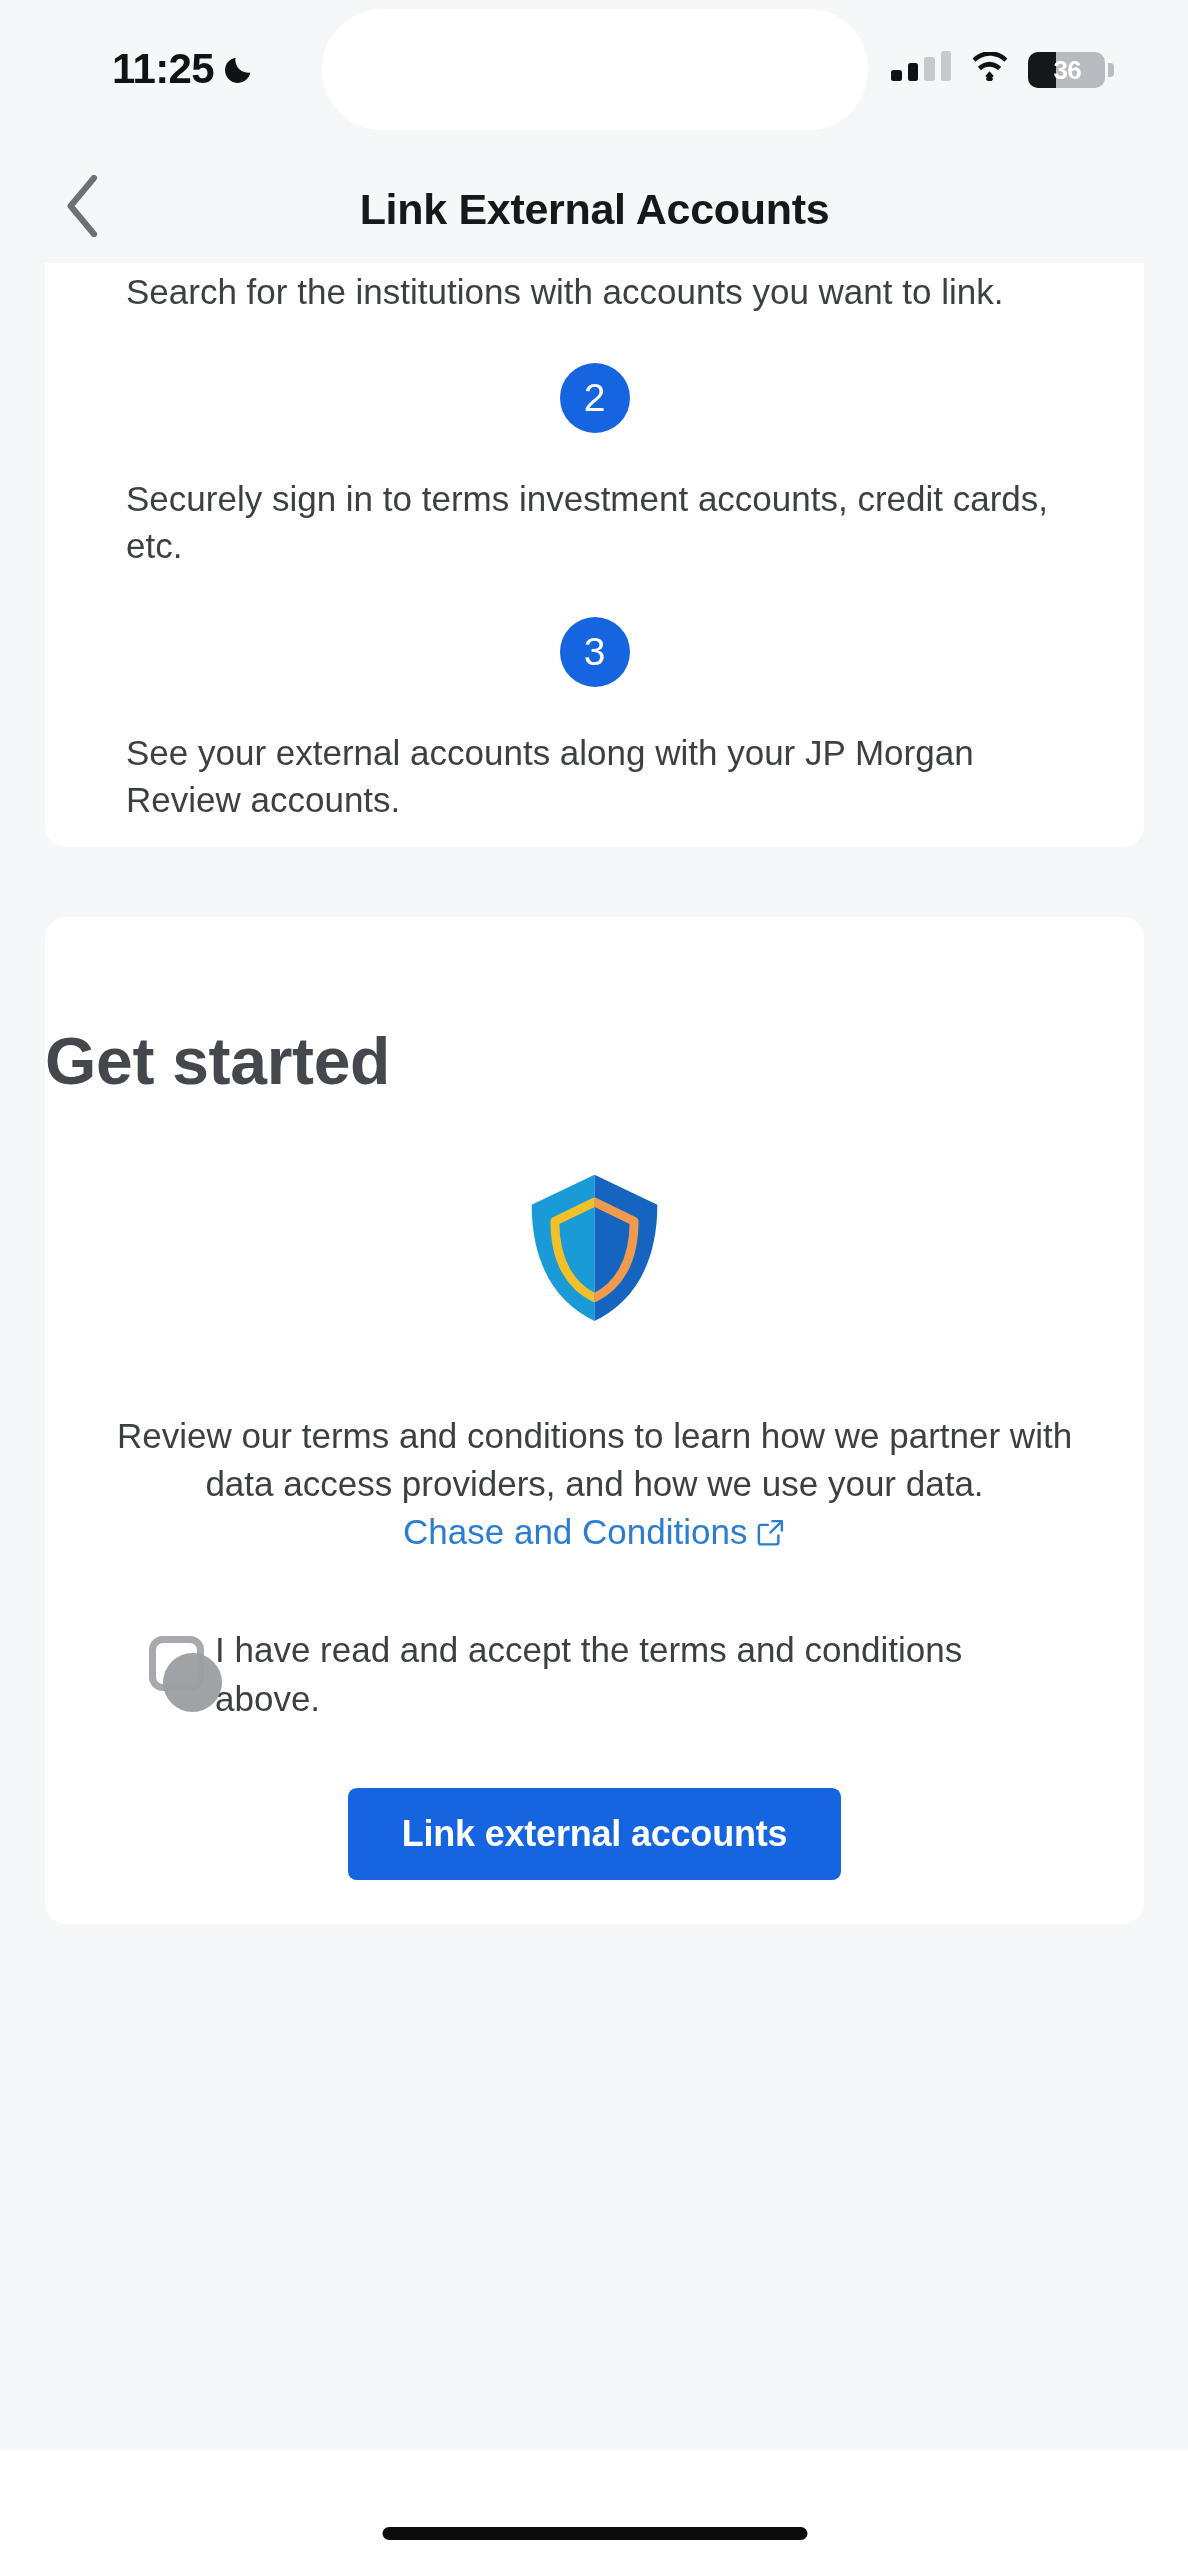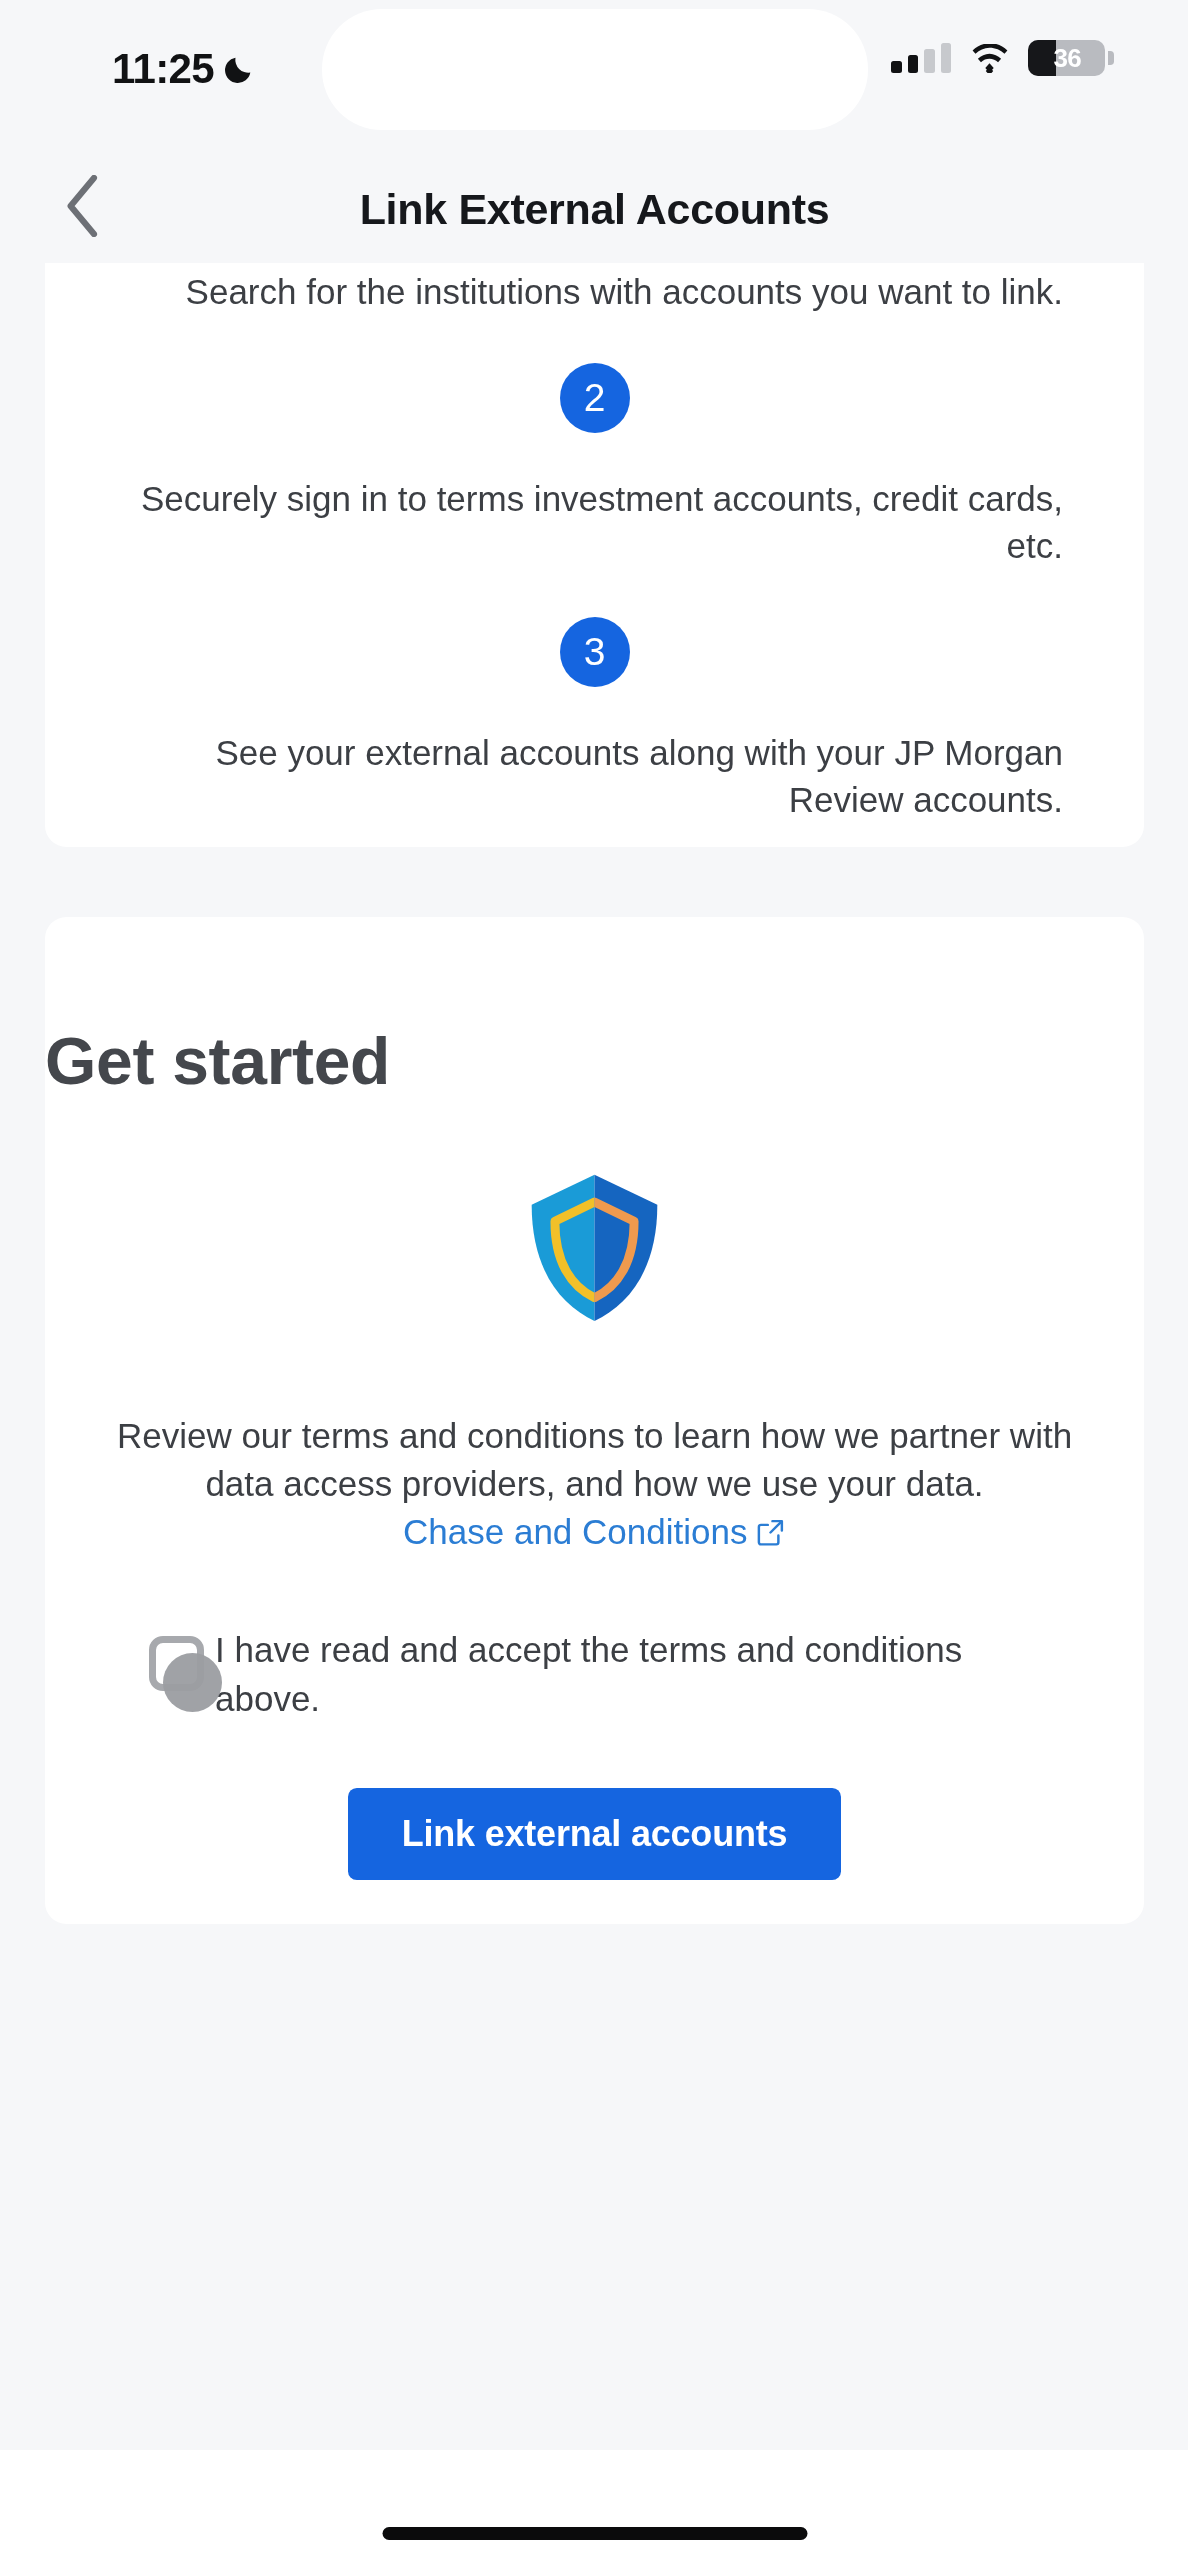--- a/index.html
+++ b/index.html
@@ -27,22 +27,22 @@
     position:absolute;left:322px;top:8.8px;width:546px;height:121px;
     background:#ffffff;border-radius:60px;
   }
   #clock{
     position:absolute;left:112px;top:45px;
     font-size:42px;font-weight:600;color:#111214;letter-spacing:-0.6px;
     display:flex;align-items:center;gap:8px;
   }
   #moon-icon{display:block;}
   #status-right{
-    position:absolute;right:75px;top:40px;
-    display:flex;align-items:center;gap:19px;height:36px;
+    position:absolute;right:75px;top:52px;
+    display:flex;align-items:flex-start;gap:19px;height:36px;
   }
   .bars{display:flex;align-items:flex-end;gap:5.7px;height:29px;}
   .bars i{display:block;width:10.7px;border-radius:2.5px;background:#111214;}
   .bars i:nth-child(1){height:11.3px;}
   .bars i:nth-child(2){height:17.6px;}
   .bars i:nth-child(3){height:24px;background:#c7c9cd;}
   .bars i:nth-child(4){height:30px;background:#c7c9cd;}
   #wifi-icon{margin-bottom:-1.3px;}
   #battery{
     position:relative;width:77px;height:36px;border-radius:10px;
@@ -88,21 +88,21 @@
     border-radius:21.4px;
   }
   #card-steps{
     border-radius:0 0 21.4px 21.4px;
     padding:0 0 22.6px 0;
   }
   .card-gap{height:70px;}
 
   .step-text{
     font-size:35px;line-height:1.36;color:#3c3f44;
-    text-align:right;font-weight:400;
+    text-align:left;font-weight:400;
     padding:0 81px;
   }
   .step-badge{
     width:70px;height:70px;border-radius:50%;
     background:#1565e0;
     color:#ffffff;font-size:39px;font-weight:400;
     display:flex;align-items:center;justify-content:center;
     margin:47px auto 42px auto;
     line-height:1;
   }

